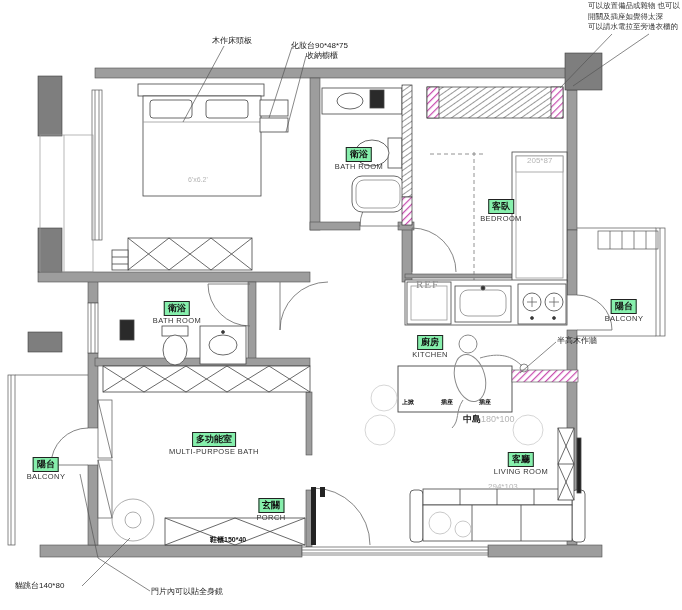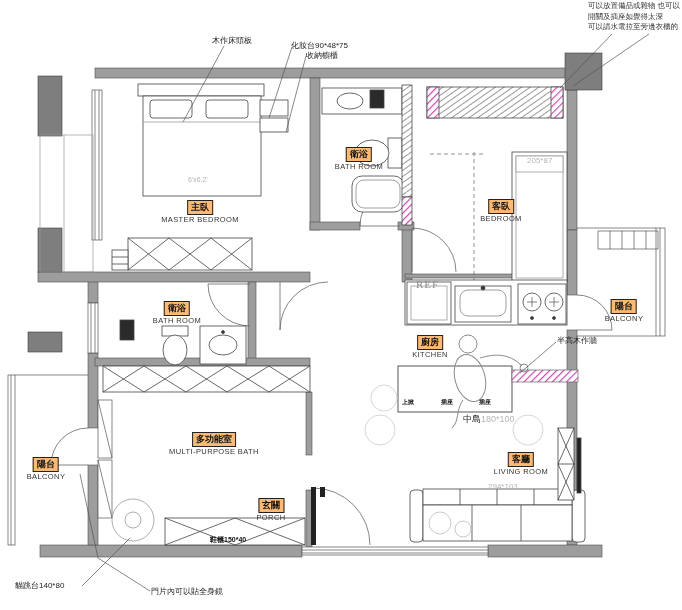--- a/index.html
+++ b/index.html
@@ -1,31 +1,31 @@
 <!DOCTYPE html>
 <html><head>
 <meta charset="utf-8">
 <style>
   html,body{margin:0;padding:0;background:#fff;}
   #plan{position:relative;width:682px;height:610px;background:#fff;overflow:hidden;
         font-family:"Liberation Sans",sans-serif;}
   #plan svg{position:absolute;left:0;top:0;}
   .ann{position:absolute;font-size:8px;color:#222;white-space:nowrap;z-index:3;}
   .room{position:absolute;transform:translateX(-50%);text-align:center;z-index:3;}
-  .zhbox{display:inline-block;border:1px solid #222;background:#fdba74;padding:0 3px;
+  .zhbox{display:inline-block;border:1px solid #222;background:#86efac;padding:0 3px;
          font-size:9px;font-weight:bold;color:#111;line-height:13px;}
   .en{font-size:7.5px;color:#333;letter-spacing:.4px;margin-top:0;white-space:nowrap;}
   .dim{position:absolute;font-size:8px;color:#b5b5b5;white-space:nowrap;z-index:3;text-align:right;}
   .note{position:absolute;left:588px;top:1px;width:94px;font-size:7.5px;line-height:10.5px;
         color:#333;z-index:3;}
   .slot{position:absolute;font-size:6px;font-weight:bold;color:#111;white-space:nowrap;z-index:3;}
   .ref{position:absolute;font-family:"Liberation Serif",serif;font-size:11px;color:#8f8f8f;
        letter-spacing:1px;z-index:3;}
   .islandlbl{position:absolute;font-size:9px;white-space:nowrap;z-index:3;}
-  .islandlbl .zh{font-weight:normal;color:#222;padding-left:48px;}
+  .islandlbl .zh{font-weight:bold;color:#222;padding-left:48px;}
   .islandlbl .d{color:#b5b5b5;}
   .shoelbl{position:absolute;font-size:7px;font-weight:bold;color:#111;white-space:nowrap;z-index:3;}
 </style>
 </head>
 <body>
 
 <div id="plan">
 
 <svg width="682" height="610" viewBox="0 0 682 610">
   <defs>
@@ -289,24 +289,20 @@
   </div>
 
   <div class="ann" style="left:212px;top:35px">木作床頭板</div>
   <div class="ann" style="left:291px;top:40px">化妝台90*48*75</div>
   <div class="ann" style="left:306px;top:50px">收納櫥櫃</div>
   <div class="ann" style="left:557px;top:335px">半高木作牆</div>
   <div class="ann" style="left:15px;top:580px">貓跳台140*80</div>
   <div class="ann" style="left:151px;top:586px">門片內可以貼全身鏡</div>
   <div class="shoelbl" style="left:210px;top:535px">鞋櫃150*40</div>
 
-  <div class="room" style="left:200px;top:196px">
-    <div class="zhbox">主臥</div>
-    <div class="en">MASTER BEDROOM</div>
-  </div>
   <div class="room" style="left:359px;top:143px">
     <div class="zhbox">衛浴</div>
     <div class="en">BATH ROOM</div>
   </div>
   <div class="room" style="left:501px;top:195px">
     <div class="zhbox">客臥</div>
     <div class="en">BEDROOM</div>
   </div>
   <div class="room" style="left:177px;top:297px">
     <div class="zhbox">衛浴</div>

